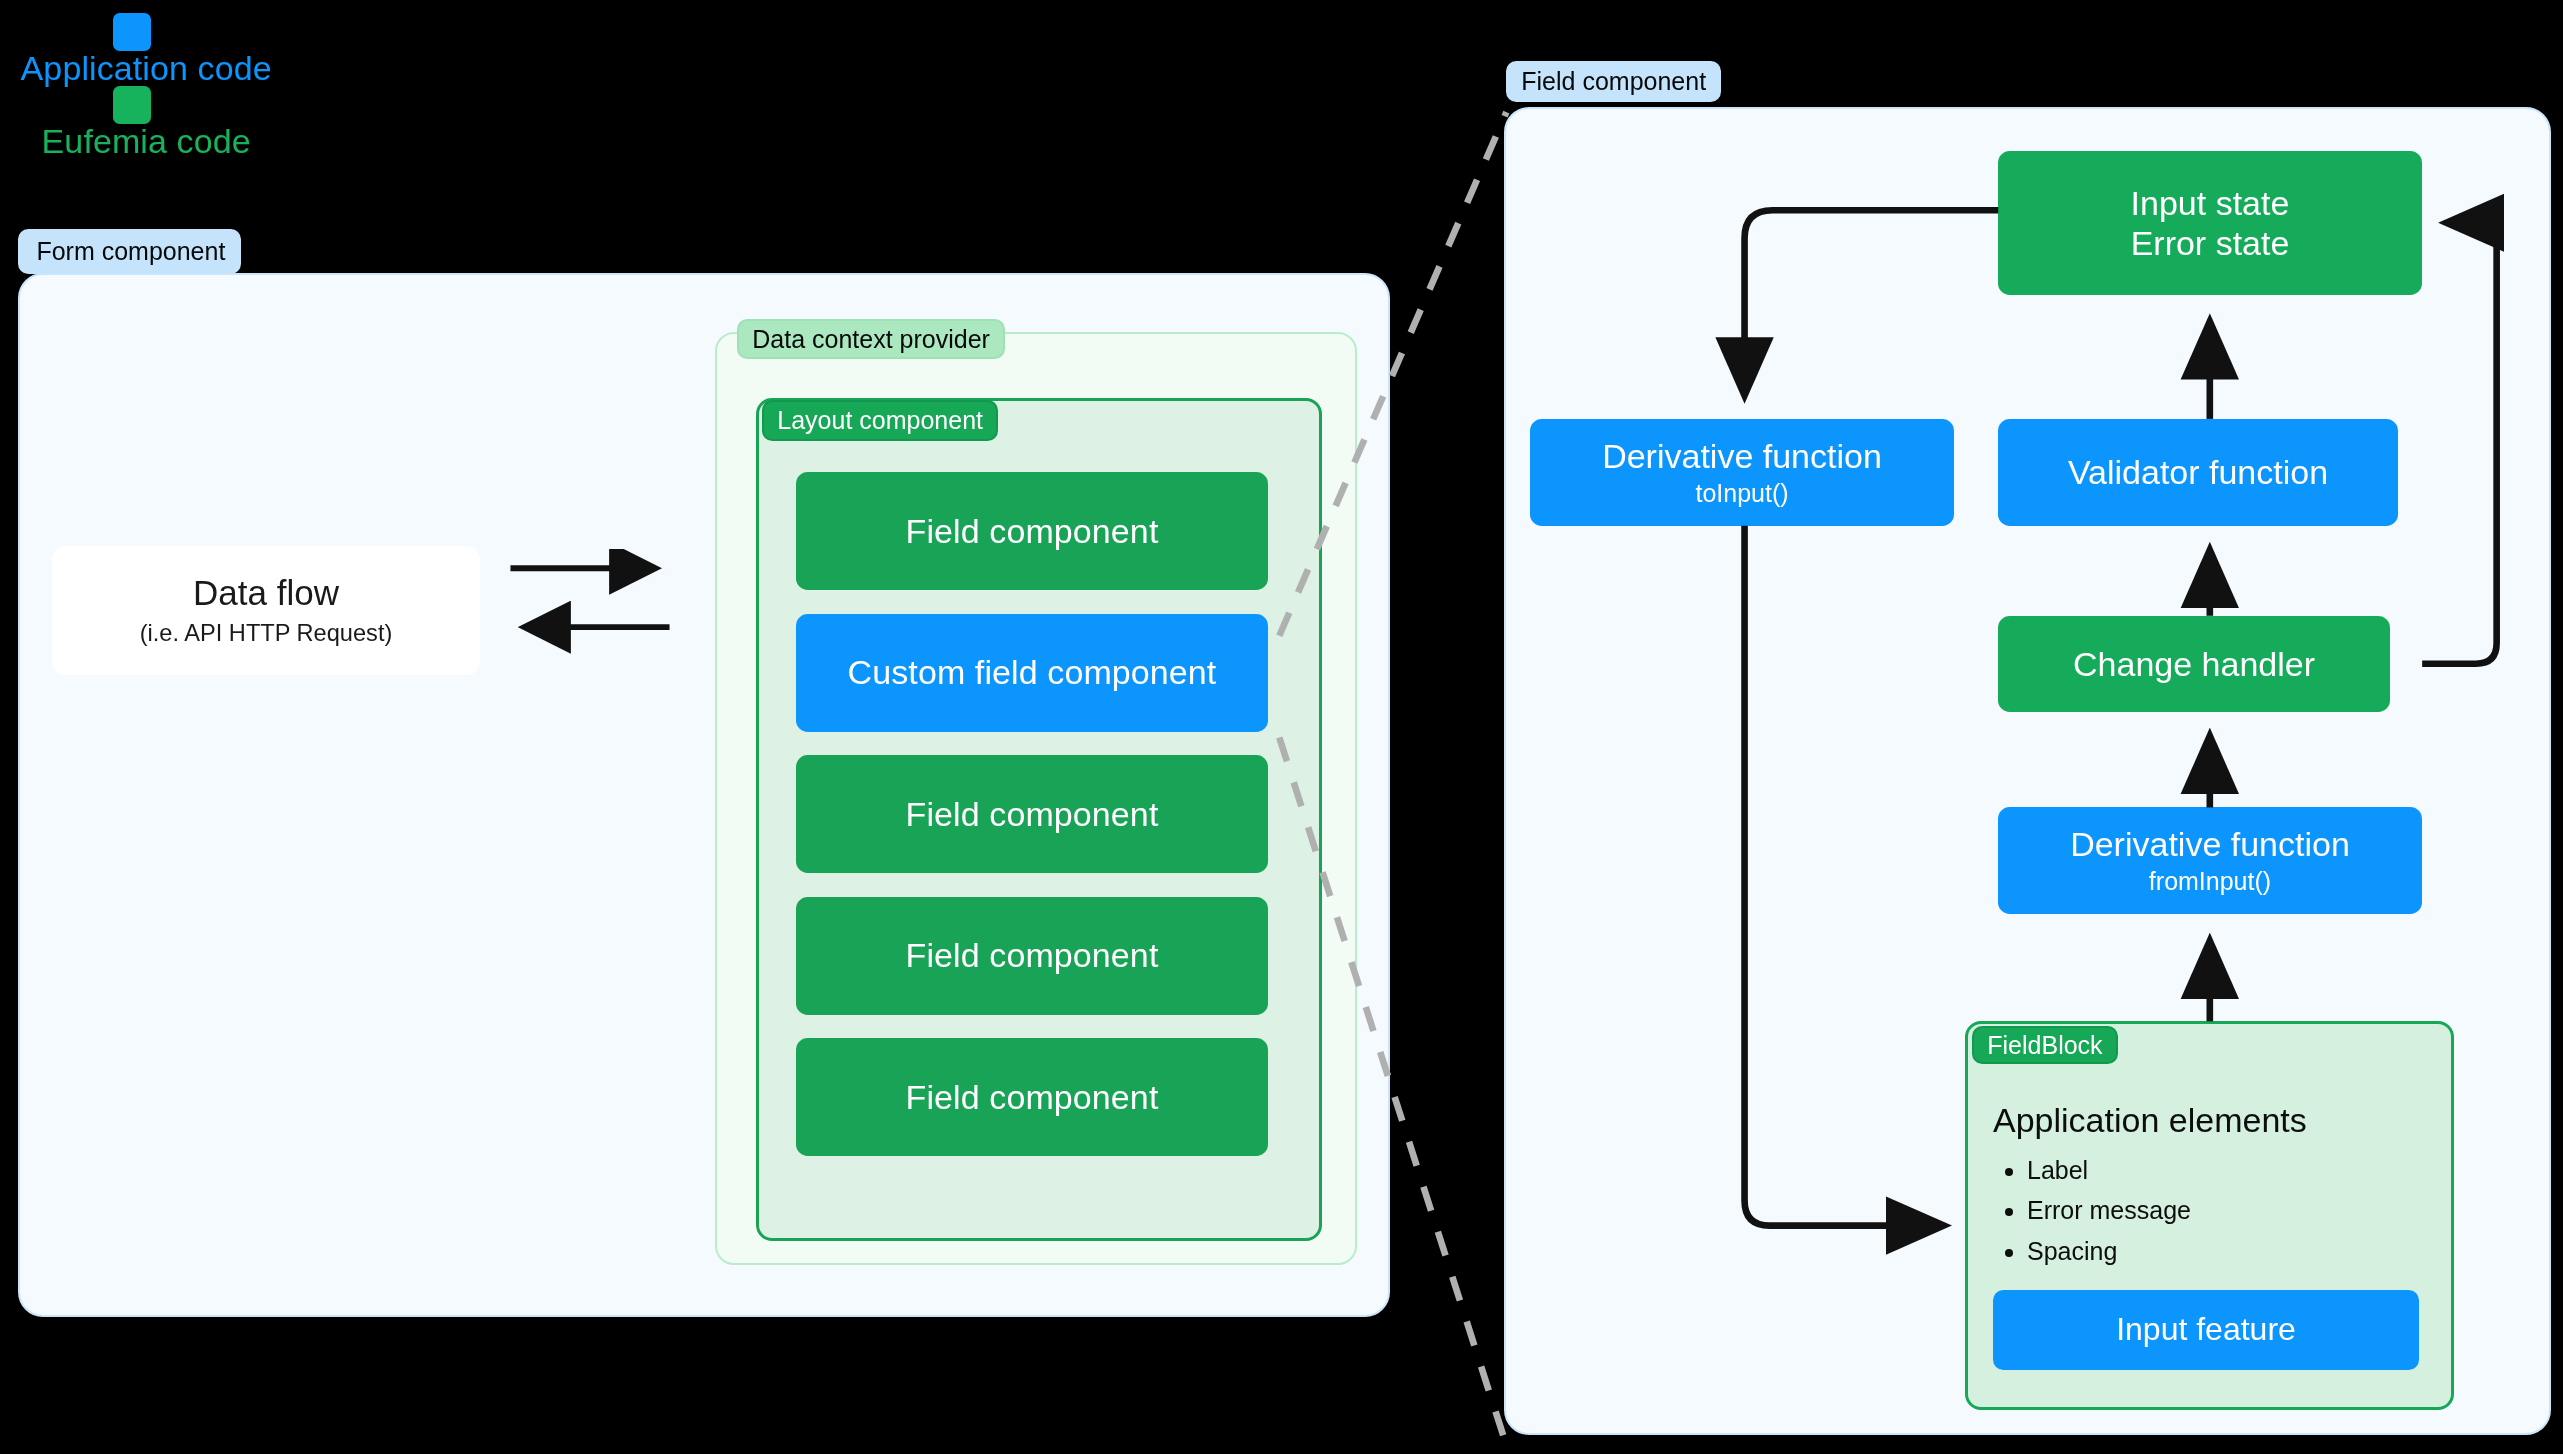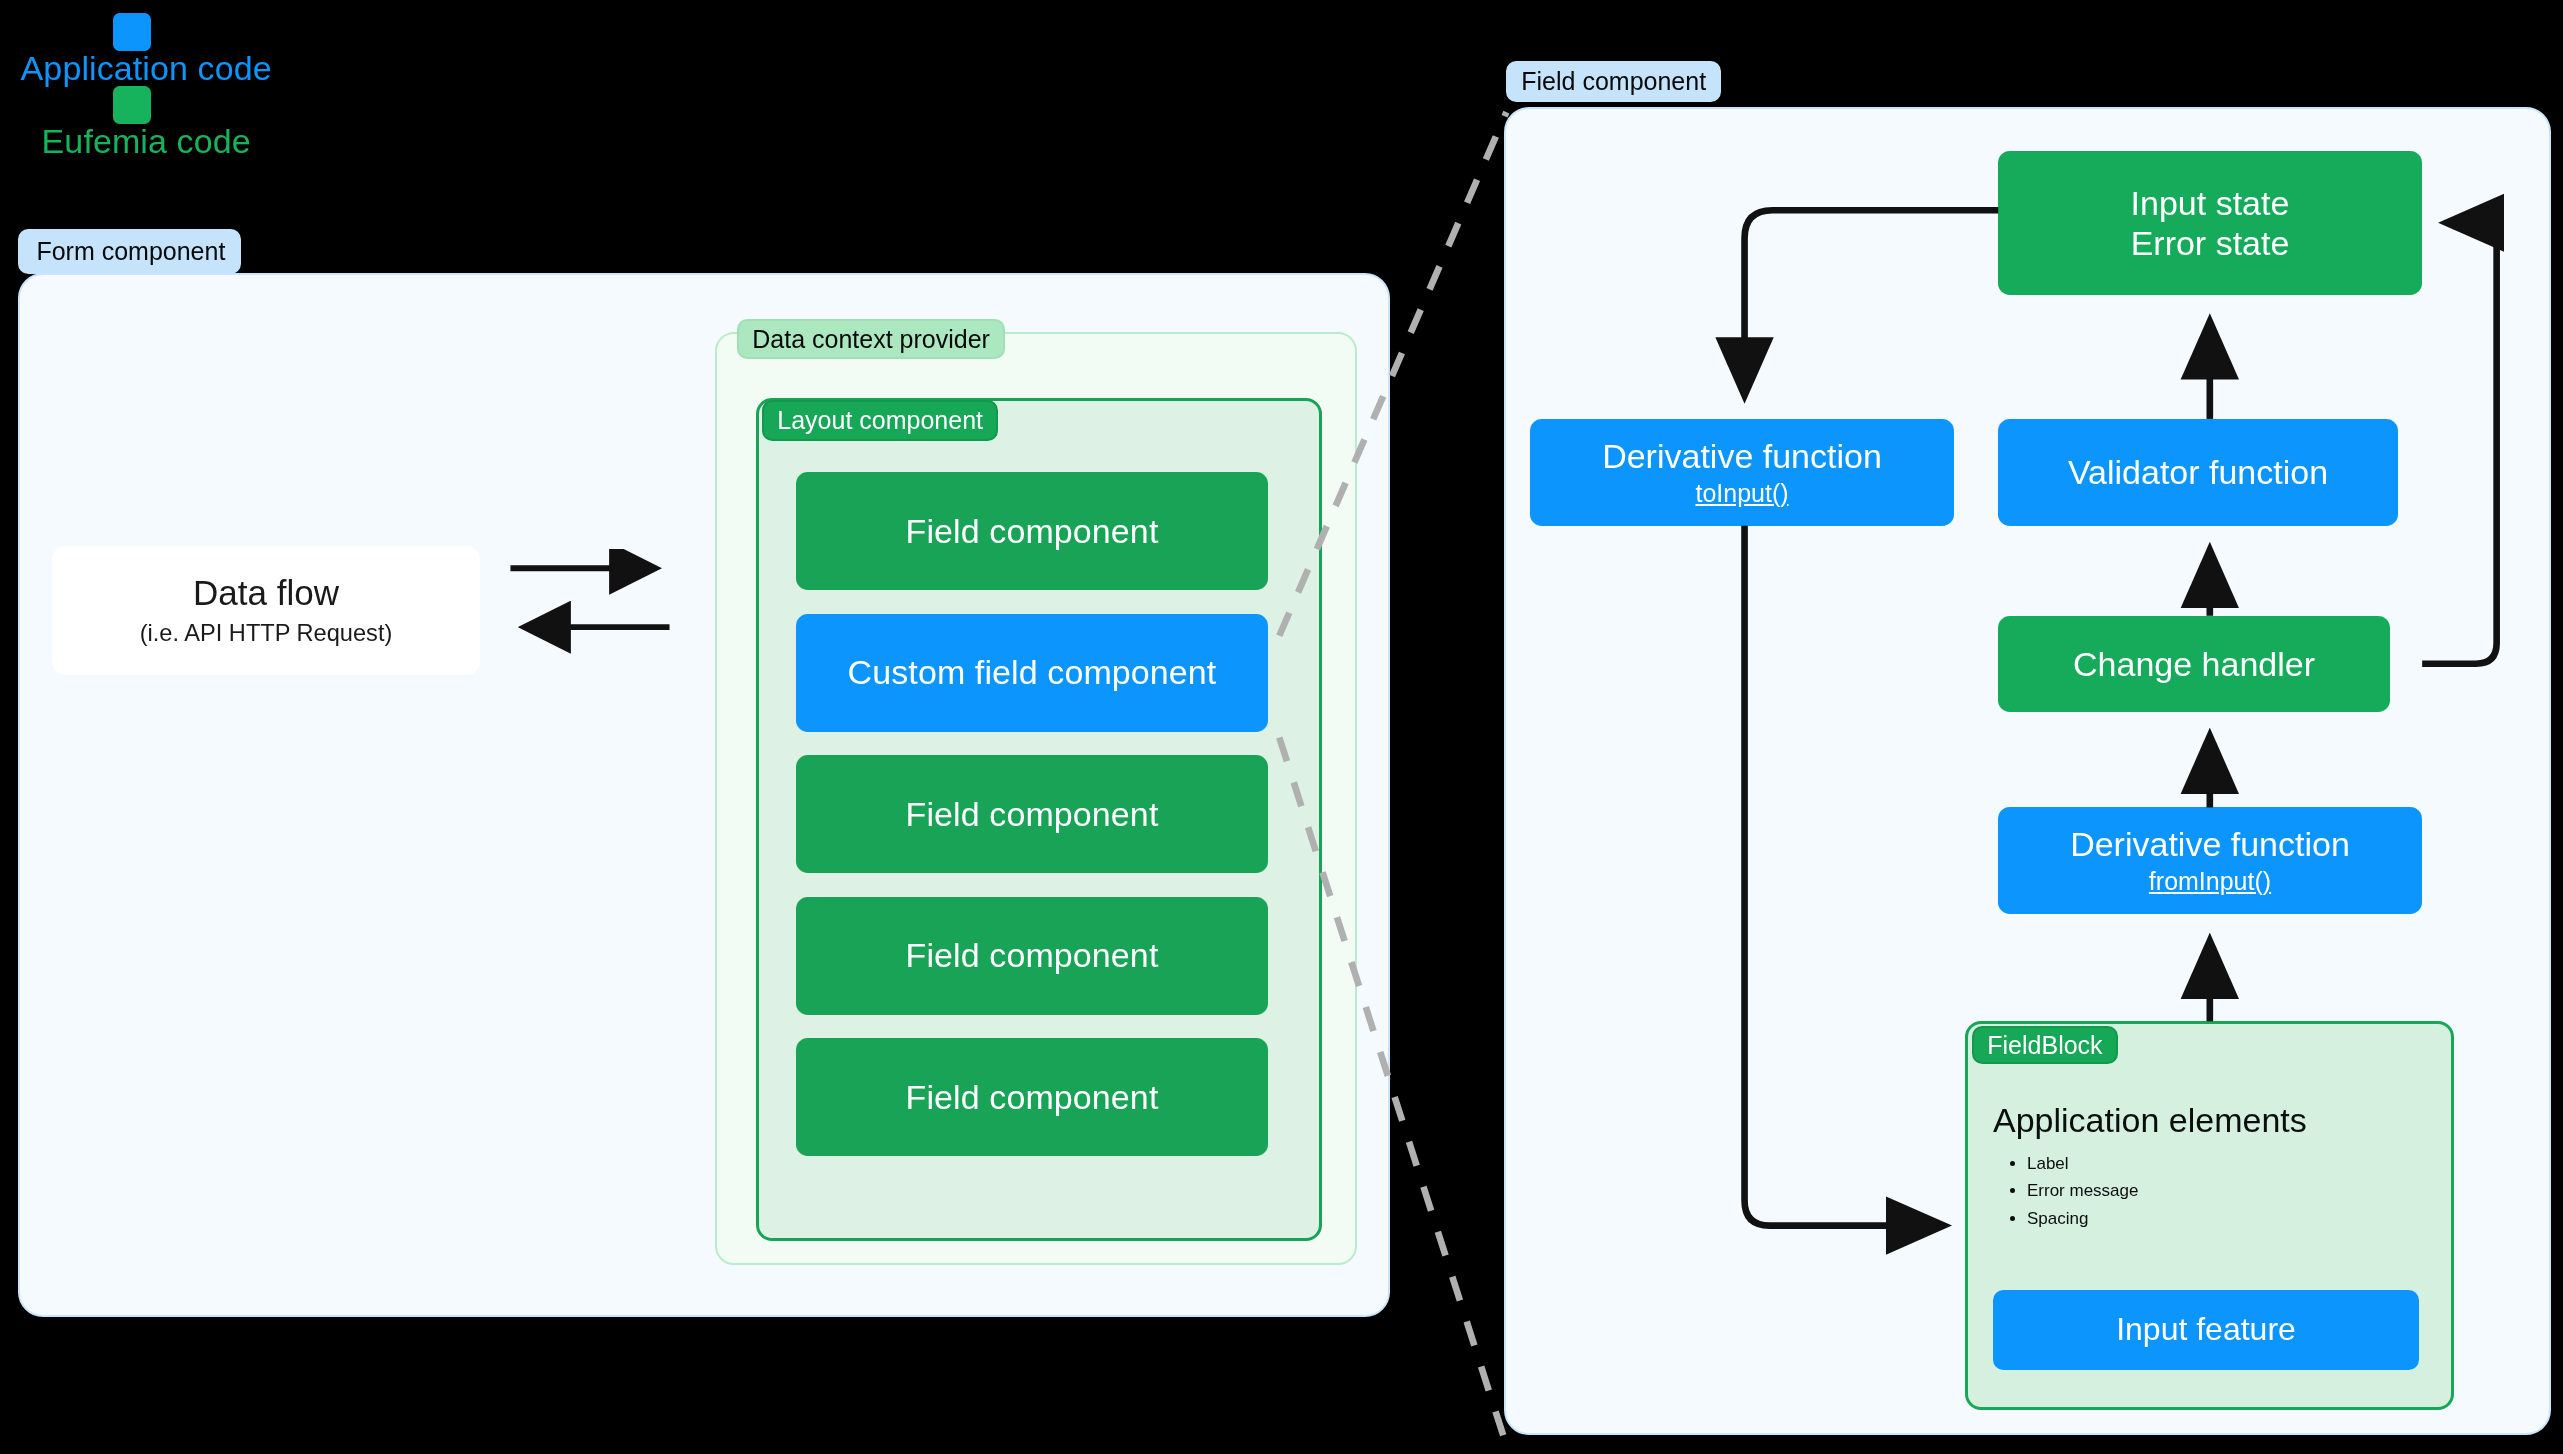--- a/index.html
+++ b/index.html
@@ -73,41 +73,41 @@
   #field-panel-tag{left:1506px;top:61px;height:41px;}
 
   .node{
     position:absolute;border-radius:11.8px;color:#fff;
     display:flex;flex-direction:column;align-items:center;justify-content:center;
     text-align:center;box-sizing:border-box;
   }
   .node.green{background:#16ab5b;}
   .node.blue{background:#0c95fd;}
   .node .ln1{font-size:34px;line-height:1.18;}
-  .node .ln2{font-size:25px;line-height:1.18;margin-top:2.9px;text-decoration:underline;}
+  .node .ln2{font-size:25px;line-height:1.18;margin-top:2.9px;}
 
   #n-value{left:1998px;top:151px;width:424px;height:144px;}
   #n-value .ln1{font-size:34px;}
   #n-toinput{left:1530px;top:419px;width:424px;height:107px;}
   #n-validator{left:1998px;top:419px;width:400px;height:107px;}
   #n-change{left:1998px;top:616px;width:392px;height:96px;}
   #n-frominput{left:1998px;top:807px;width:424px;height:107px;}
 
   
   #fieldblock{
     position:absolute;left:1965px;top:1021px;width:483px;height:383px;
     background:#d6f0e0;border:3.7px solid #16a757;border-radius:16px;
   }
   #fieldblock-tag{left:1972px;top:1026px;height:38px;}
   #surrounding{
     position:absolute;left:1993px;top:1102px;width:442px;color:#0c0d0d;
   }
   #surrounding .sr-title{font-size:34px;line-height:1.1;margin-bottom:10.3px;}
   #surrounding ul{margin:0;padding-left:34px;}
-  #surrounding li{font-size:17px;line-height:1.62;}
+  #surrounding li{font-size:25px;line-height:1.62;}
   #n-input{left:1993px;top:1290px;width:426px;height:80px;border-radius:10.3px;}
   #n-input .ln1{font-size:32px;}
 
   svg.overlay{position:absolute;left:0;top:0;width:2563px;height:1455px;pointer-events:none;}
 </style>
 </head>
 <body>
 
 <div class="stage">
 

